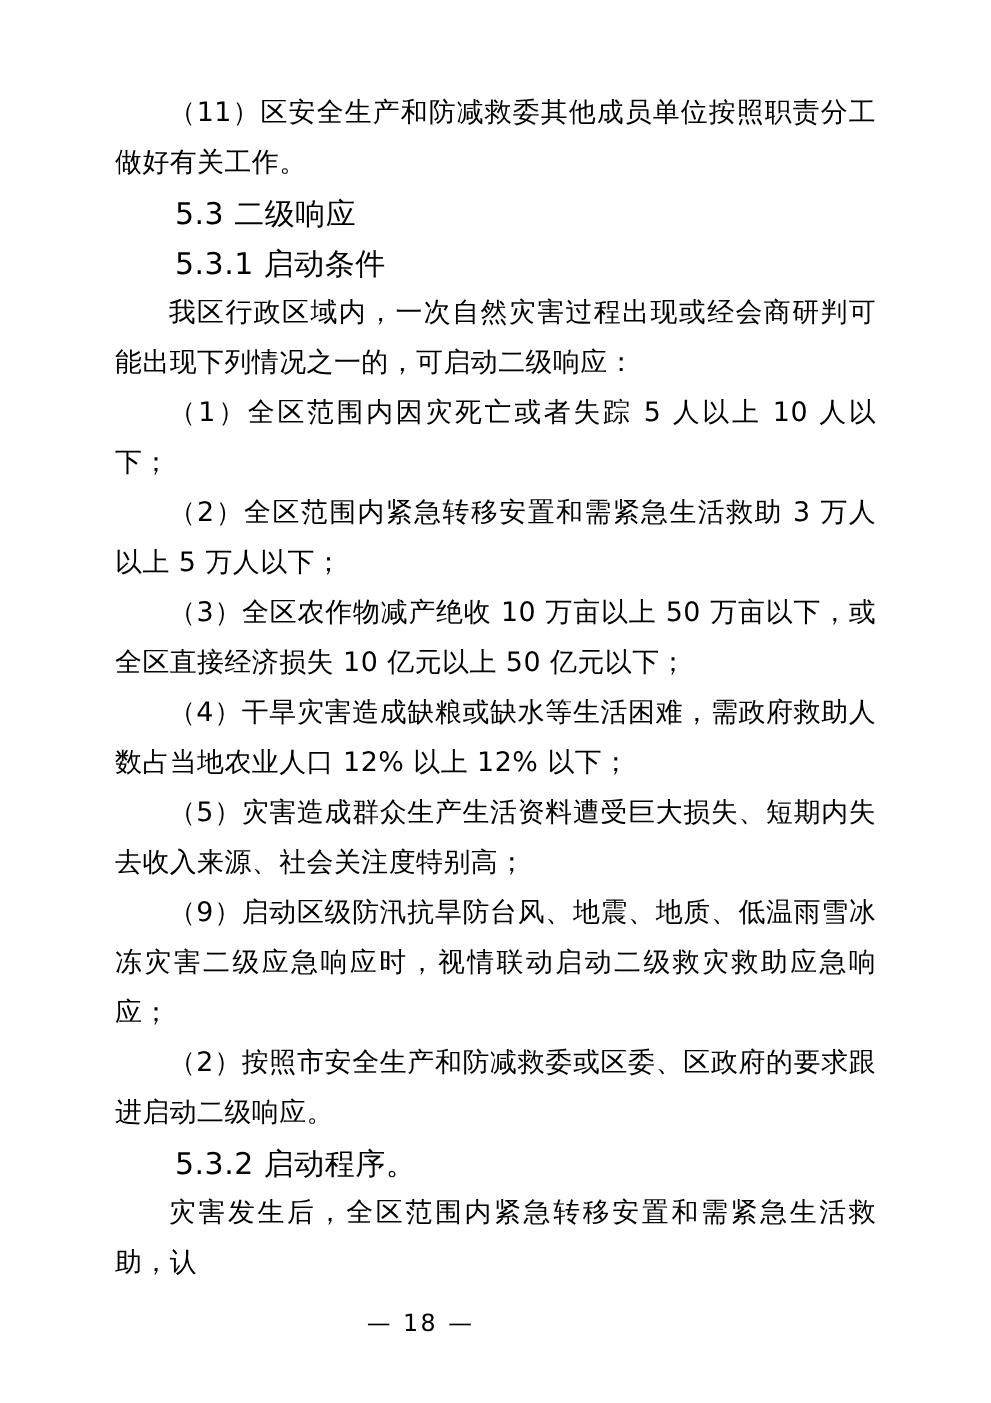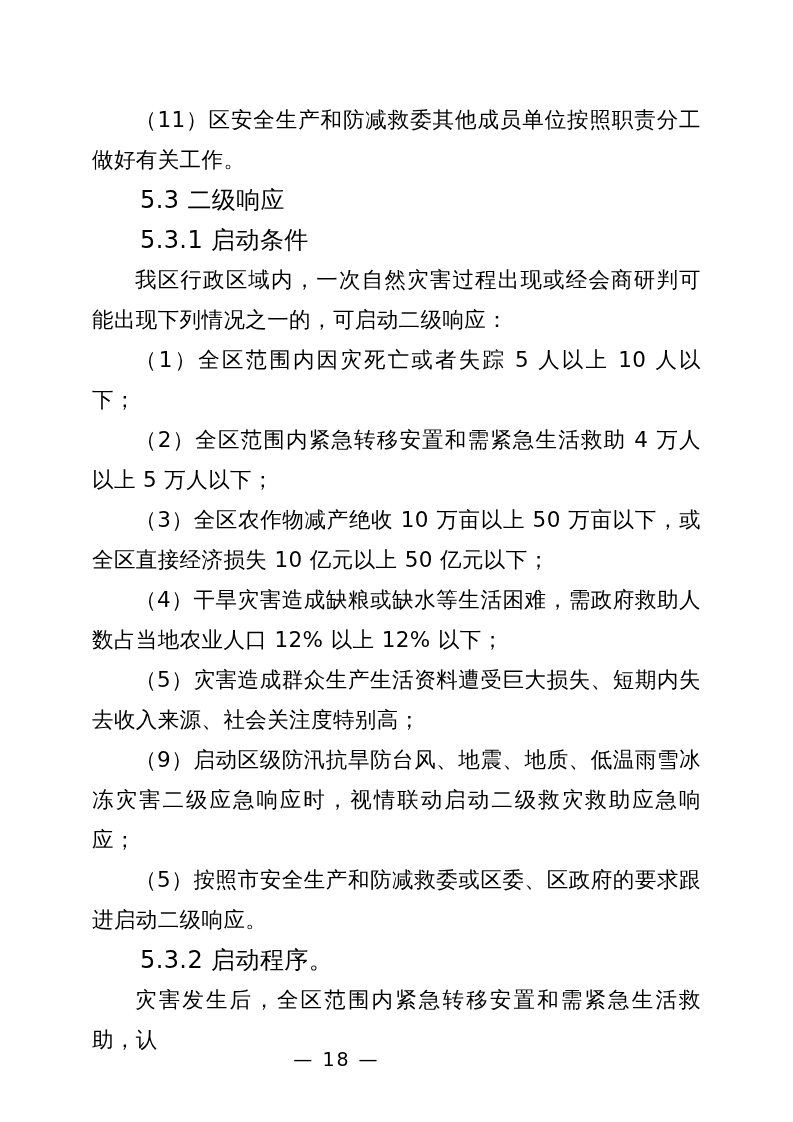--- a/index.html
+++ b/index.html
@@ -15,21 +15,21 @@
     position: relative;
     overflow: hidden;
   }
   .page {
     position: absolute;
     left: 0;
     top: 0;
     width: 793px;
     height: 1122px;
     box-sizing: border-box;
-    padding: 100px 92px 0 92px;
+    padding: 71px 92px 0 92px;
   }
   .doc-body {
     font-size: 21.5px;
     line-height: 40px;
     letter-spacing: 0.4px;
     text-align: justify;
     text-justify: inter-ideograph;
   }
   .para {
     margin: 0;
@@ -61,31 +61,31 @@
     <p class="para">（11）区安全生产和防减救委其他成员单位按照职责分工做好有关工作。</p>
 
     <p class="heading">5.3  二级响应</p>
 
     <p class="heading">5.3.1   启动条件</p>
 
     <p class="para">我区行政区域内，一次自然灾害过程出现或经会商研判可能出现下列情况之一的，可启动二级响应：</p>
 
     <p class="para">（1）全区范围内因灾死亡或者失踪 5 人以上 10 人以下；</p>
 
-    <p class="para">（2）全区范围内紧急转移安置和需紧急生活救助 4 万人以上 5 万人以下；</p>
+    <p class="para">（2）全区范围内紧急转移安置和需紧急生活救助 3 万人以上 5 万人以下；</p>
 
     <p class="para">（3）全区农作物减产绝收 10 万亩以上 50 万亩以下，或全区直接经济损失 10 亿元以上 50 亿元以下；</p>
 
     <p class="para">（4）干旱灾害造成缺粮或缺水等生活困难，需政府救助人数占当地农业人口 12% 以上 12% 以下；</p>
 
     <p class="para">（5）灾害造成群众生产生活资料遭受巨大损失、短期内失去收入来源、社会关注度特别高；</p>
 
     <p class="para">（9）启动区级防汛抗旱防台风、地震、地质、低温雨雪冰冻灾害二级应急响应时，视情联动启动二级救灾救助应急响应；</p>
 
-    <p class="para">（5）按照市安全生产和防减救委或区委、区政府的要求跟进启动二级响应。</p>
+    <p class="para">（2）按照市安全生产和防减救委或区委、区政府的要求跟进启动二级响应。</p>
 
     <p class="heading">5.3.2  启动程序。</p>
 
     <p class="para">灾害发生后，全区范围内紧急转移安置和需紧急生活救助，认</p>
 
   </div>
 </div>
 
 <div class="footer">
   <span>— 18 —</span>

